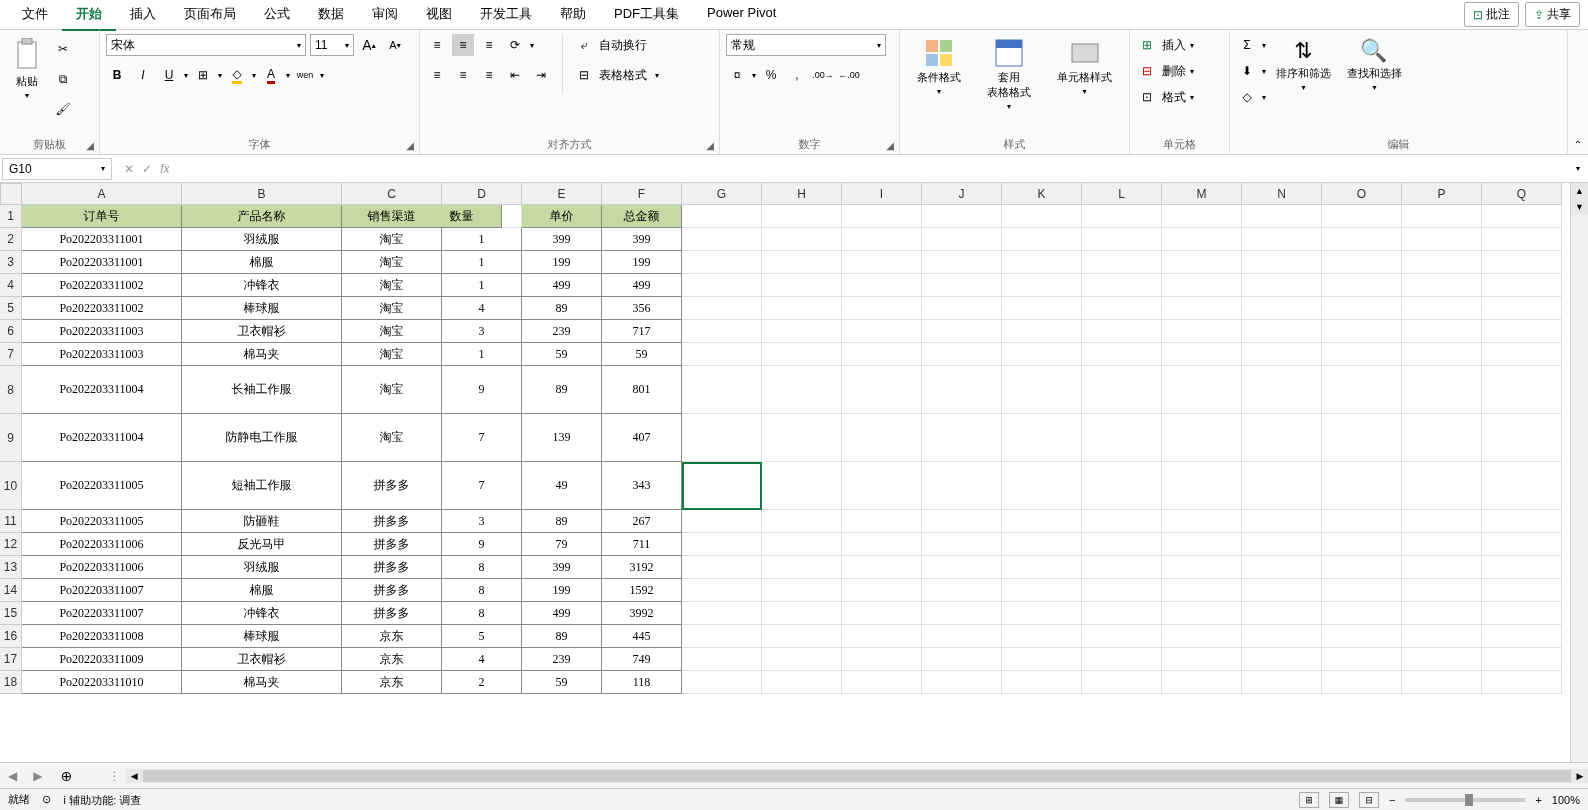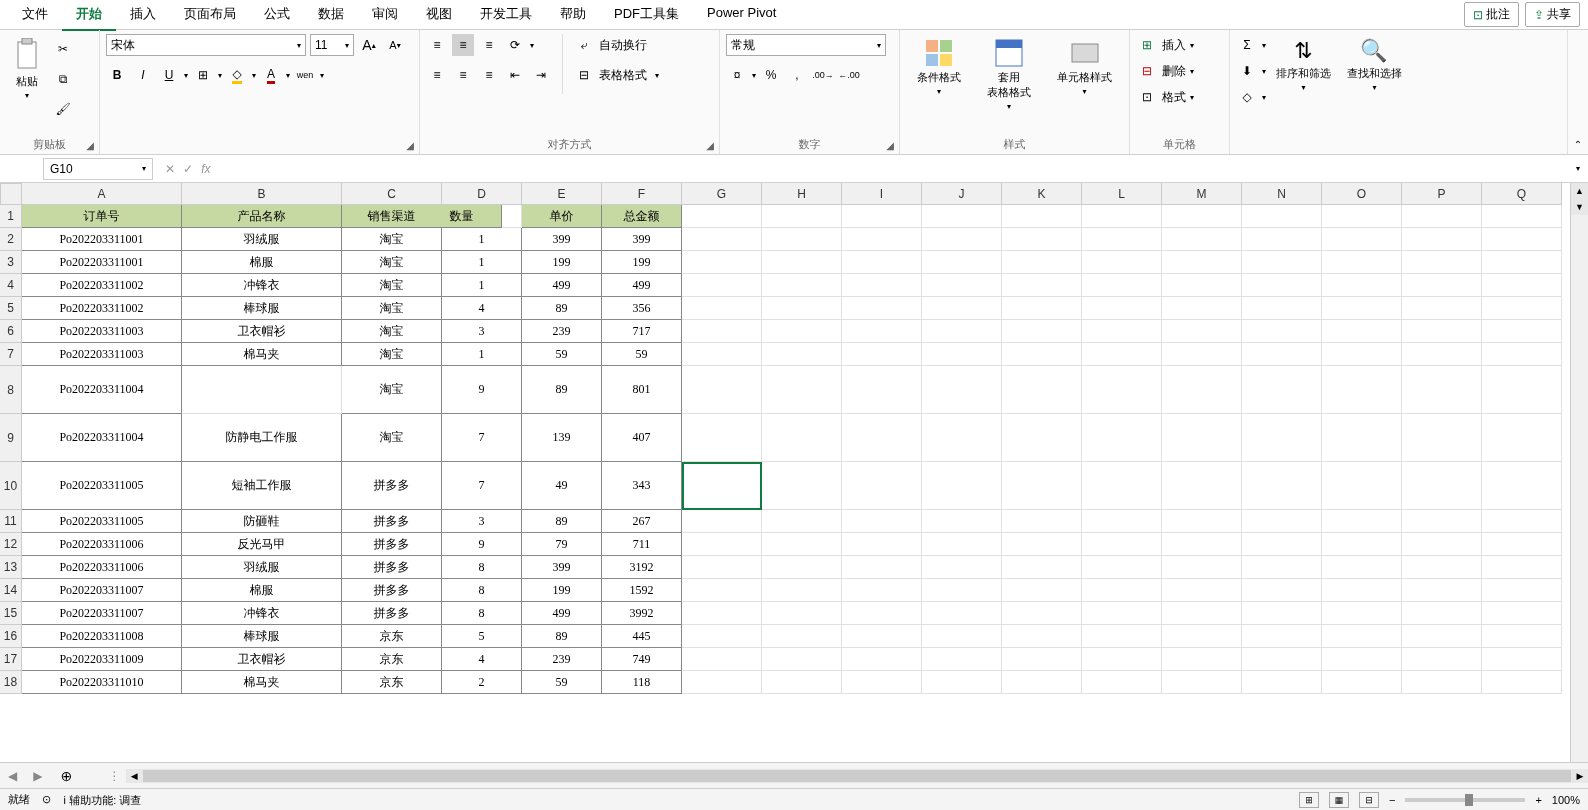--- a/index.html
+++ b/index.html
@@ -18,21 +18,21 @@
 .group-body { flex: 1; display: flex; align-items: flex-start; gap: 4px; }
 .group-label { text-align: center; font-size: 11px; color: #666; padding: 2px 0; }
 .big-btn { display: flex; flex-direction: column; align-items: center; justify-content: center; padding: 4px 6px; gap: 2px; font-size: 11px; }
 .col { display: flex; flex-direction: column; gap: 4px; }
 .row { display: flex; align-items: center; gap: 4px; }
 .sm { width: 22px; height: 22px; display:flex; align-items:center; justify-content:center; border:1px solid transparent; }
 .sel { border: 1px solid #aaa; background:#fff; height: 22px; padding: 0 4px; display:flex; align-items:center; justify-content:space-between; font-size:12px; }
 .launcher { position:absolute; bottom:2px; right:2px; width:14px; height:14px; font-size:10px; display:flex; align-items:center; justify-content:center; color:#666; }
 
 
-.formula-bar { height: 28px; display:flex; align-items:center; border-bottom: 1px solid #d0d0d0; padding-left: 41px; }
+.formula-bar { height: 28px; display:flex; align-items:center; border-bottom: 1px solid #d0d0d0; }
 .name-box { width: 110px; border: 1px solid #ccc; margin: 2px; display:flex; align-items:center; padding: 0 6px; height:22px; justify-content:space-between; }
 .fb-btns { display:flex; gap:8px; padding: 0 10px; color:#999; }
 .fx { font-style: italic; }
 .formula-input { flex:1; height:22px; border:none; }
 
 
 .grid-wrap { display:flex; height: calc(810px - 30px - 125px - 28px - 26px - 22px); position:relative; }
 .corner { width:22px; height:22px; background:#f0f0f0; border:1px solid #ccc; }
 .col-headers { display:flex; }
 .ch { height:22px; background:#f0f0f0; border-right:1px solid #ccc; border-bottom:1px solid #ccc; display:flex; align-items:center; justify-content:center; font-size:12px; color:#333; }
@@ -143,20 +143,21 @@
           </span>
           <span style="font-size:8px">▾</span>
         <span class="sm">
             <span style="border-bottom:3px solid #c00000">A</span>
           </span>
           <span style="font-size:8px">▾</span>
         <span class="sm" style="font-size:9px">wen</span>
           <span style="font-size:8px">▾</span>
       </div>
     </div>
+    <div class="group-label">字体</div>
     <div class="launcher">◢</div>
   </div>
 
   <div class="group" style="width:300px">
     <div class="group-body">
       <div class="col" style="gap:8px">
         <div class="row">
           <span class="sm">≡</span>
           <span class="sm" style="background:#d0d0d0">≡</span>
           <span class="sm">≡</span>
@@ -286,20 +287,21 @@
         <span style="font-size:22px">⇅</span>
         <span>排序和筛选</span>
           <span style="font-size:8px">▾</span>
       </div>
       <div class="big-btn">
         <span style="font-size:22px">🔍</span>
         <span>查找和选择</span>
           <span style="font-size:8px">▾</span>
       </div>
     </div>
+    <div class="group-label">编辑</div>
   </div>
   <div style="width:20px;display:flex;align-items:flex-end;justify-content:center;padding-bottom:4px">
       <span style="font-size:10px">⌃</span>
     </div>
 </div>
 
 <div class="formula-bar">
   <div class="name-box">
       <span>G10</span>
       <span style="font-size:8px">▾</span>
@@ -701,20 +703,21 @@
           <div class="cell data-cell" style="left: 420px; top: 115px; width: 80px; height: 23px;">3</div>
           <div class="cell data-cell" style="left: 500px; top: 115px; width: 80px; height: 23px;">239</div>
           <div class="cell data-cell" style="left: 580px; top: 115px; width: 80px; height: 23px;">717</div>
           <div class="cell data-cell" style="left: 0px; top: 138px; width: 160px; height: 23px;">Po202203311003</div>
           <div class="cell data-cell" style="left: 160px; top: 138px; width: 160px; height: 23px;">棉马夹</div>
           <div class="cell data-cell" style="left: 320px; top: 138px; width: 100px; height: 23px;">淘宝</div>
           <div class="cell data-cell" style="left: 420px; top: 138px; width: 80px; height: 23px;">1</div>
           <div class="cell data-cell" style="left: 500px; top: 138px; width: 80px; height: 23px;">59</div>
           <div class="cell data-cell" style="left: 580px; top: 138px; width: 80px; height: 23px;">59</div>
           <div class="cell data-cell" style="left: 0px; top: 161px; width: 160px; height: 48px;">Po202203311004</div>
+          <div class="cell data-cell" style="left: 160px; top: 161px; width: 160px; height: 48px;">长袖工作服</div>
           <div class="cell data-cell" style="left: 320px; top: 161px; width: 100px; height: 48px;">淘宝</div>
           <div class="cell data-cell" style="left: 420px; top: 161px; width: 80px; height: 48px;">9</div>
           <div class="cell data-cell" style="left: 500px; top: 161px; width: 80px; height: 48px;">89</div>
           <div class="cell data-cell" style="left: 580px; top: 161px; width: 80px; height: 48px;">801</div>
           <div class="cell data-cell" style="left: 0px; top: 209px; width: 160px; height: 48px;">Po202203311004</div>
           <div class="cell data-cell" style="left: 160px; top: 209px; width: 160px; height: 48px; text-align: center;">防静电工作服</div>
           <div class="cell data-cell" style="left: 320px; top: 209px; width: 100px; height: 48px;">淘宝</div>
           <div class="cell data-cell" style="left: 420px; top: 209px; width: 80px; height: 48px;">7</div>
           <div class="cell data-cell" style="left: 500px; top: 209px; width: 80px; height: 48px;">139</div>
           <div class="cell data-cell" style="left: 580px; top: 209px; width: 80px; height: 48px;">407</div>

